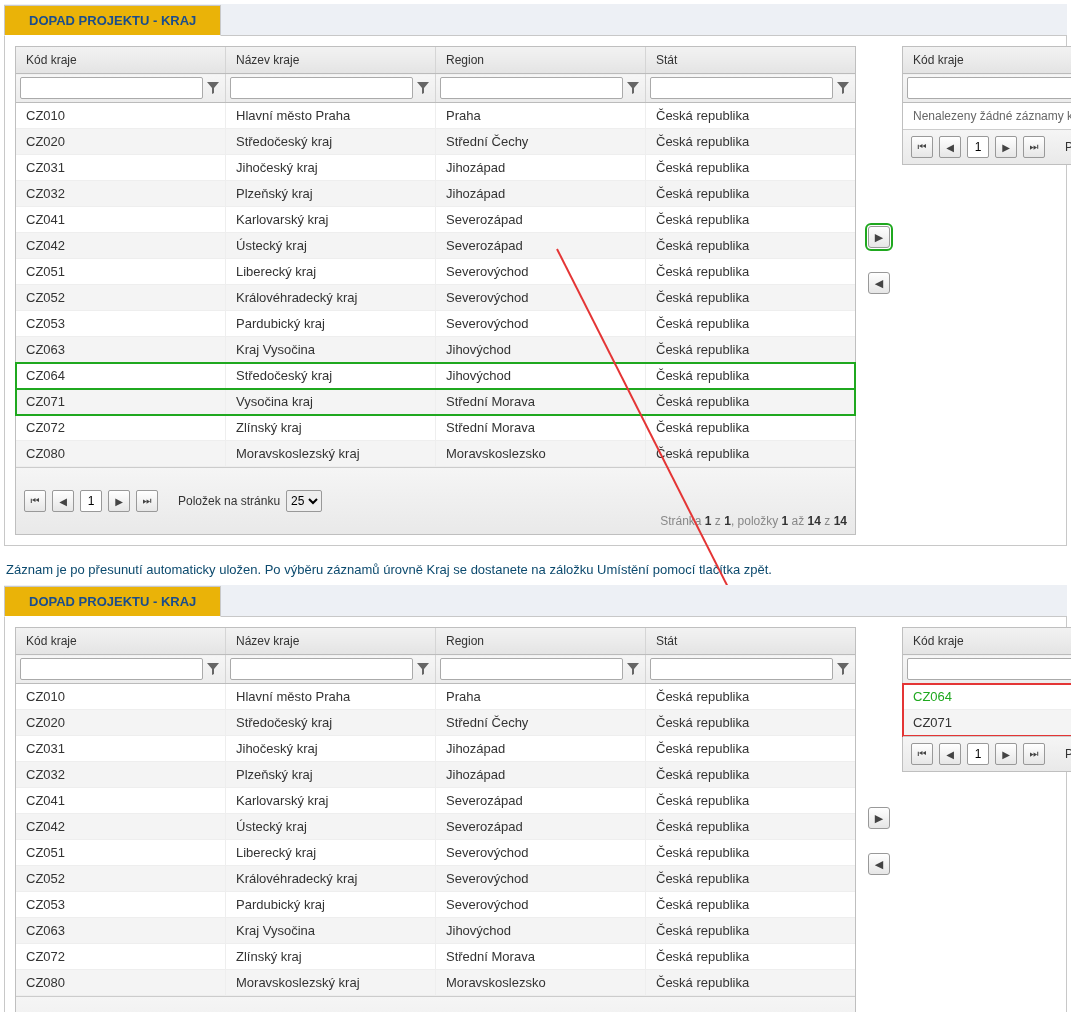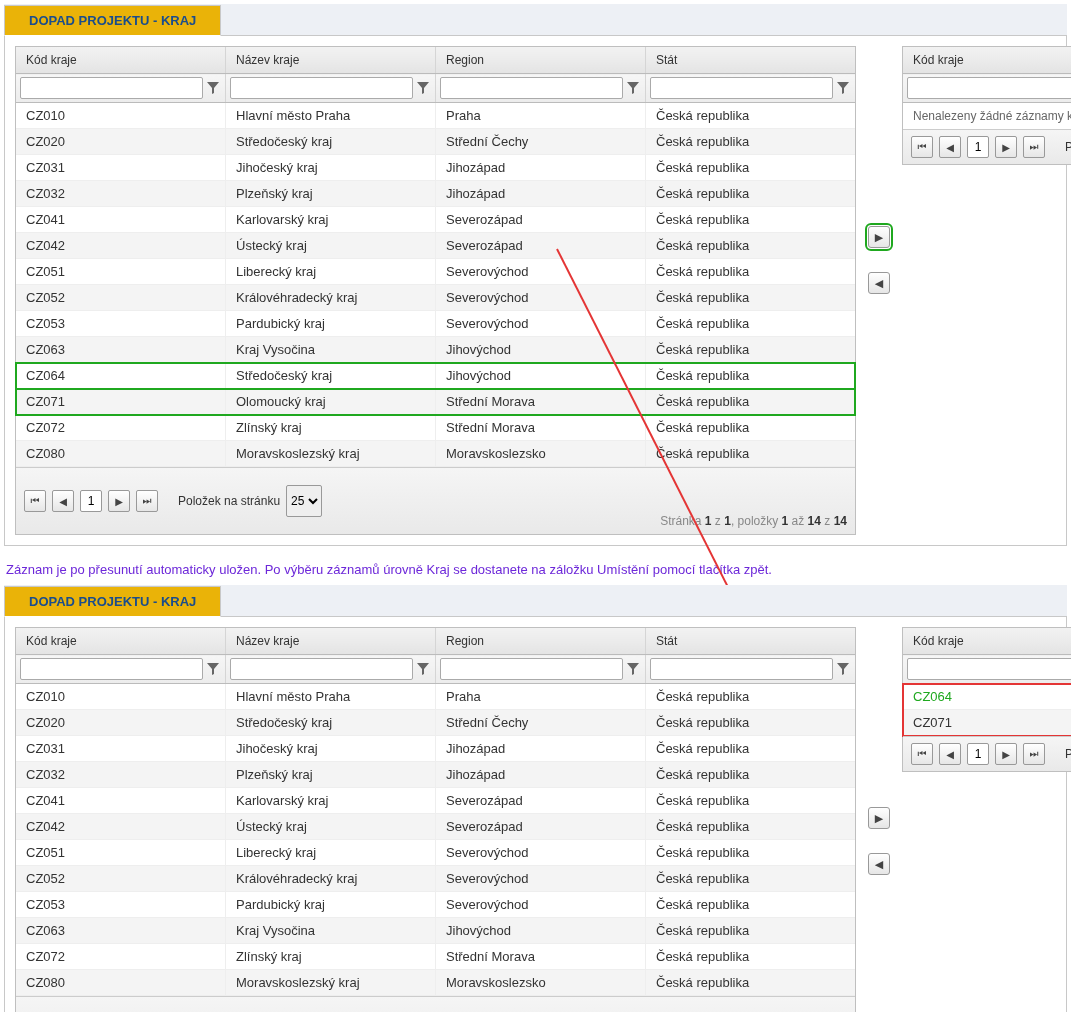--- a/index.html
+++ b/index.html
@@ -32,30 +32,30 @@
   .sel-red   { outline: 2px solid #e43535; outline-offset: -1px; }
   .txt-green td { color:#1fa81f !important; }
 
   .empty-msg { color:#666; font-size:12px; padding:6px 10px; }
 
   
   .pager { display:flex; align-items:center; gap:6px; padding:6px 8px; background:linear-gradient(#f5f5f5,#e9e9e9); border-top:1px solid #ccc; font-size:12px; }
   .pager .btn { width:22px; height:22px; border:1px solid #999; border-radius:2px; background:linear-gradient(#fff,#e6e6e6); display:flex; align-items:center; justify-content:center; cursor:pointer; font-size:10px; color:#444; }
   .pager input.page { width:22px; height:22px; border:1px solid #999; border-radius:2px; text-align:center; font-size:12px; }
   .pager .perpage { display:flex; align-items:center; gap:6px; margin-left:14px; }
-  .pager select { height:32px; border:1px solid #999; border-radius:2px; font-size:12px; }
+  .pager select { height:22px; border:1px solid #999; border-radius:2px; font-size:12px; }
   .pager .status { margin-left:auto; color:#888;margin-top:40px; }
   .pager .status b { color:#333; font-weight:bold; }
 
   
   .movecol { width:24px; display:flex; flex-direction:column; gap:24px; align-items:center; padding-top:180px; }
   .movebtn { width:22px; height:22px; border:1px solid #999; border-radius:3px; background:linear-gradient(#fff,#e6e6e6); display:flex; align-items:center; justify-content:center; cursor:pointer; font-size:11px; color:#444; }
   .movebtn.focus { outline:2px solid #1fa81f; outline-offset:1px; }
 
-  .note { font-size:13px; color:#6d28d9; margin:16px 2px 8px; }
+  .note { font-size:13px; color:#0c4a6e; margin:16px 2px 8px; }
 
   svg.arrow { position:absolute; pointer-events:none; }
 
   .section { position:relative; }
 </style>
 </head>
 <body>
 
 <div class="section">
   <div class="tab-strip">
@@ -186,21 +186,21 @@
                 <td>Česká republika</td>
               </tr>
               <tr class="sel-green">
                 <td>CZ064</td>
                 <td>Středočeský kraj</td>
                 <td>Jihovýchod</td>
                 <td>Česká republika</td>
               </tr>
               <tr class="sel-green">
                 <td>CZ071</td>
-                <td>Olomoucký kraj</td>
+                <td>Vysočina kraj</td>
                 <td>Střední Morava</td>
                 <td>Česká republika</td>
               </tr>
               <tr>
                 <td>CZ072</td>
                 <td>Zlínský kraj</td>
                 <td>Střední Morava</td>
                 <td>Česká republika</td>
               </tr>
               <tr>

